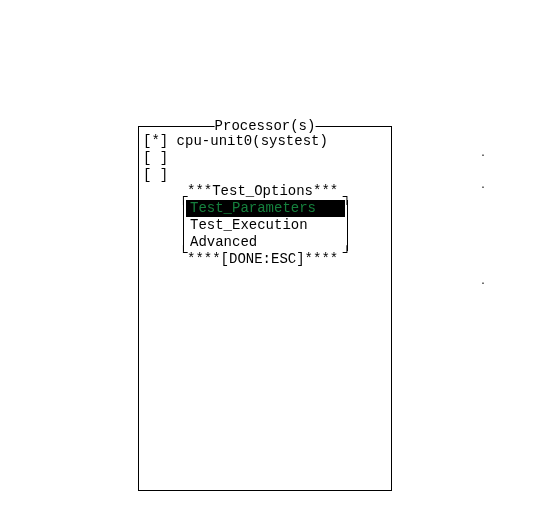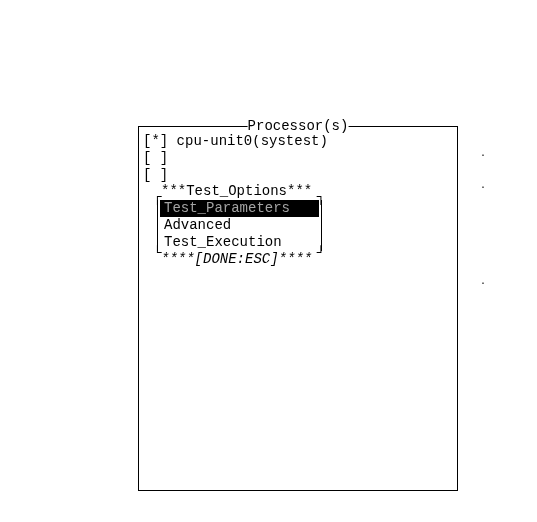--- a/index.html
+++ b/index.html
@@ -9,21 +9,21 @@
       background: #fff;
       font-family: "Courier New", monospace;
       font-size: 14px;
       line-height: 1.2;
       position: relative;
     }
     .panel {
       position: absolute;
       left: 138px;
       top: 126px;
-      width: 320px;
+      width: 254px;
       height: 365px;
       border: 1px solid #000;
     }
     .panel-title {
       position: absolute;
       top: -9px;
       left: 50%;
       transform: translateX(-50%);
       background: #fff;
       padding: 0 0px;
@@ -33,21 +33,21 @@
       padding: 6px 4px 0 4px;
     }
     .item-row {
       white-space: pre;
       display: flex;
     }
     .checkbox {
       display: inline;
     }
     .popup {
-      margin-left: 18px;
+      margin-left: 44px;
       margin-top: 0px;
       position: relative;
       width: 160px;
     }
     .popup-title {
       white-space: pre;
       position: relative;
     }
     .popup-title::before {
       content: "┌";
@@ -67,26 +67,25 @@
       padding: 0 2px;
       margin-left: -4px;
       margin-right: -1px;
     }
     .popup-item {
       padding: 0 4px;
       white-space: pre;
     }
     .popup-item.selected {
       background: #000;
-      color: #a3a3a3;
+      color: #15803d;
     }
     .popup-footer {
       white-space: pre;
       position: relative;
-      font-style: italic;
     }
     .popup-footer::before {
       content: "└";
       position: absolute;
       top: -6px;
       left: -8px;
     }
     .popup-footer::after {
       content: "┘";
       position: absolute;
@@ -114,22 +113,22 @@
     <div class="item-row">
       <span class="checkbox">[ ]</span>
     </div>
     <div class="item-row">
       <span class="checkbox">[ ]</span>
     </div>
     <div class="popup">
       <div class="popup-title">***Test_Options***</div>
       <div class="popup-body">
         <div class="popup-item selected">Test_Parameters</div>
+        <div class="popup-item">Test_Execution</div>
         <div class="popup-item">Advanced</div>
-        <div class="popup-item">Test_Execution</div>
       </div>
       <div class="popup-footer">****[DONE:ESC]****</div>
     </div>
   </div>
 </div>
 
 <div class="tick-marks tick1">.</div>
 <div class="tick-marks tick2">.</div>
 <div class="tick-marks tick3">.</div>
 

